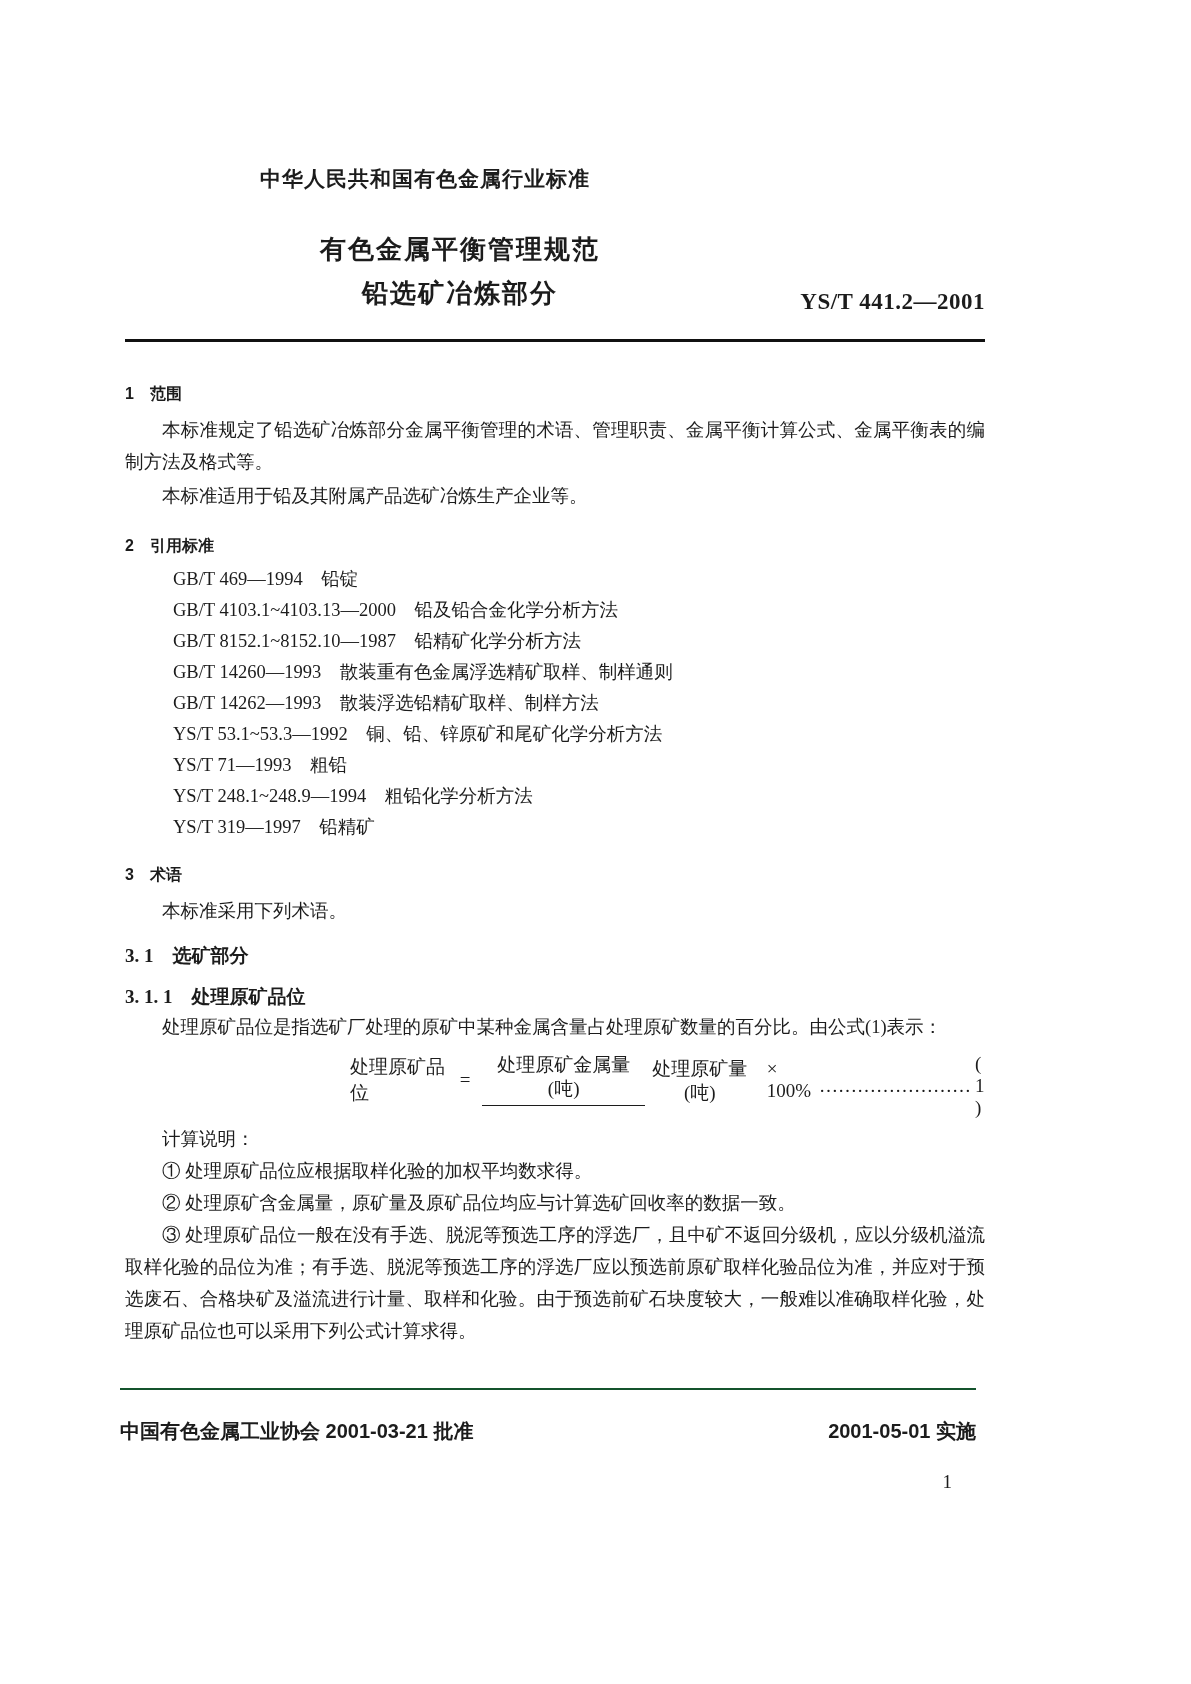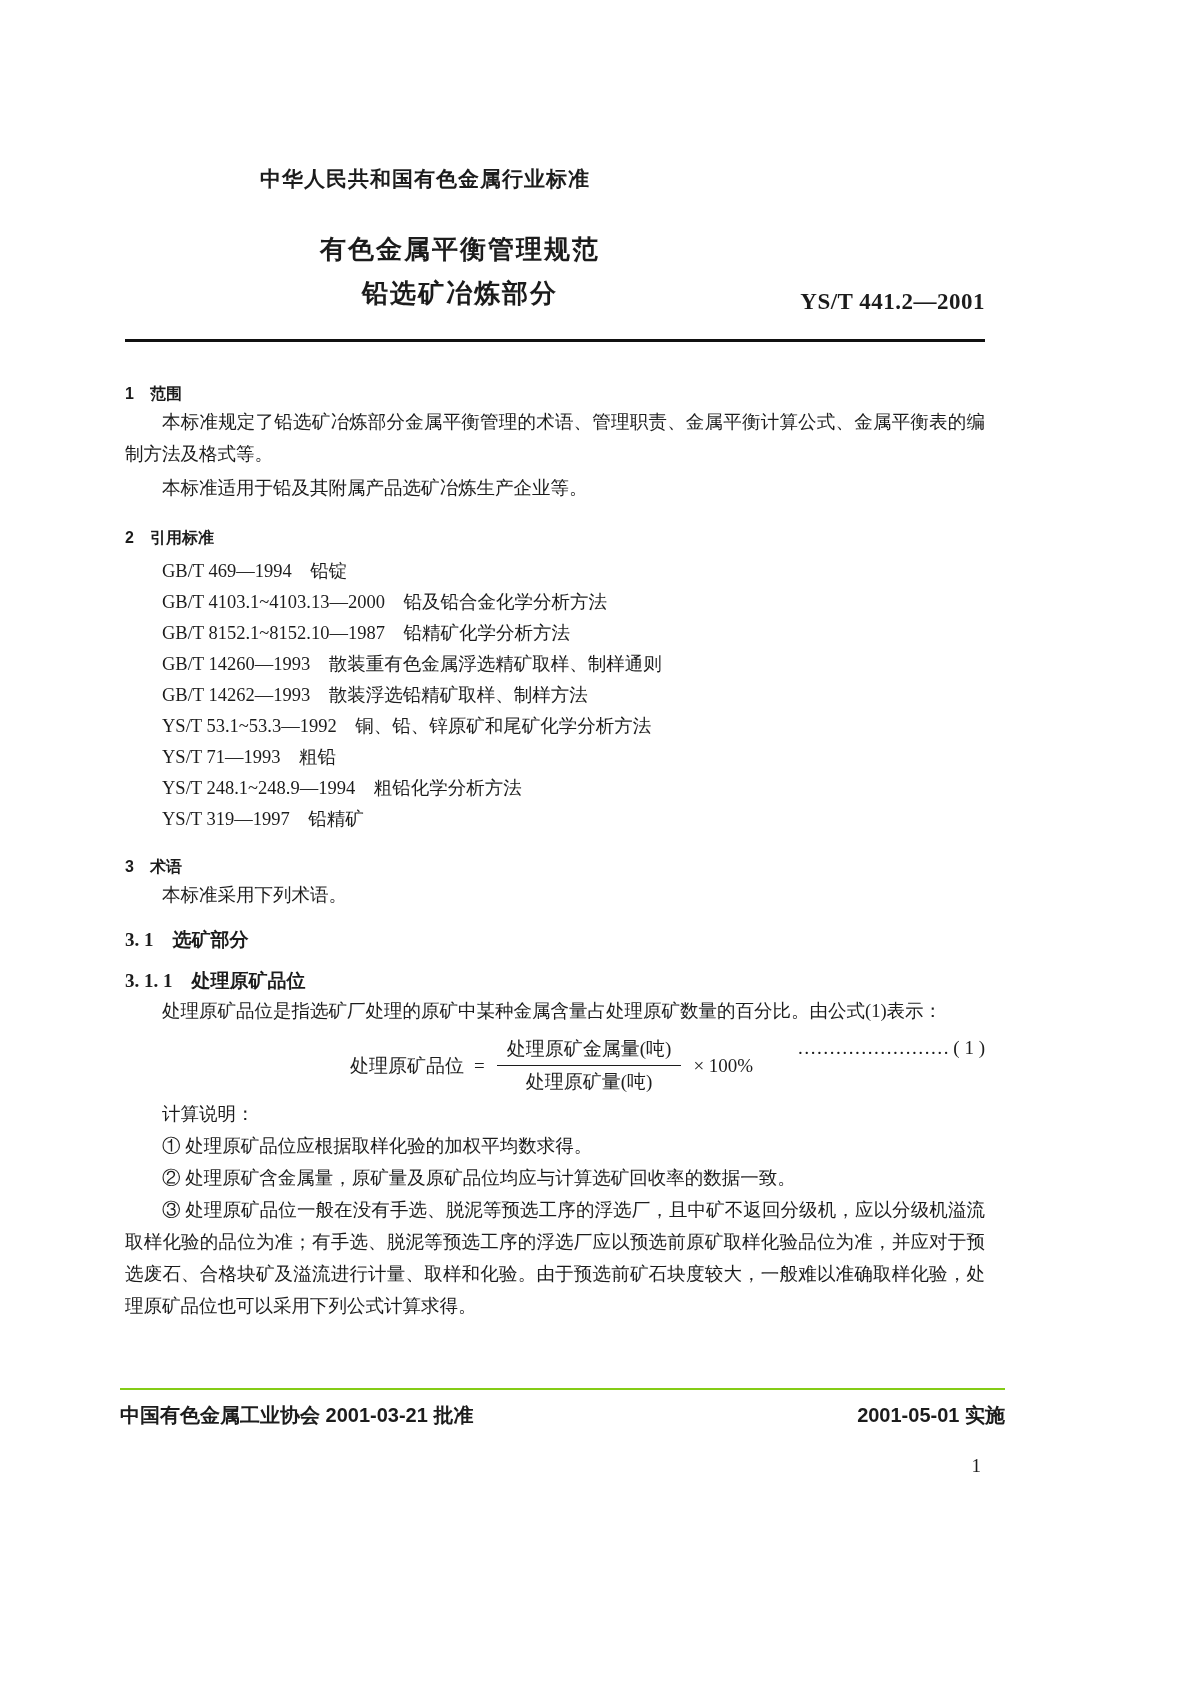--- a/index.html
+++ b/index.html
@@ -55,60 +55,61 @@
   .sec-heading {
     font-family: "Liberation Sans", sans-serif;
     font-weight: bold;
     font-size: 16px;
     line-height: 24px;
   }
   .h-1 { margin-top: 40px; }
   .h-2 { margin-top: 22px; }
   .h-3 { margin-top: 20px; }
   .para {
+    margin-top: 8px;
     line-height: 32px;
     text-indent: 2em;
     text-align: justify;
   }
   .para.tight { margin-top: 2px; }
-  .ref-list { margin-top: 6px; margin-left: 37px; list-style: none; }
+  .ref-list { margin-top: 6px; margin-left: 48px; list-style: none; }
   .ref-list li { line-height: 31px; white-space: nowrap; }
   .sub-heading {
     font-family: Liberation Serif, serif;
     font-weight: bold;
     font-size: 19px;
     line-height: 24px;
     margin-top: 17px;
   }
   .formula {
     margin: 10px 0 4px 0;
     display: flex;
     align-items: flex-start;
     justify-content: space-between;
     padding-left: 225px;
     font-size: 19px;
   }
   .f-main { display: inline-flex; align-items: center; gap: 10px; }
   .frac {
     display: inline-flex;
-    flex-direction: column;
+    flex-direction: row;
     text-align: center;
     margin: 0 2px;
   }
   .frac .num { border-bottom: 1.6px solid #1c1c1c; padding: 0 10px 4px 10px; line-height: 24px; }
   .frac .den { padding-top: 4px; line-height: 24px; }
   .f-tail { display: inline-flex; align-items: center; gap: 4px; }
   .notes .para { margin-top: 0; }
   .footer {
     position: absolute;
     left: 120px;
-    right: 186px;
+    right: 215px;
     top: 1388px;
-    border-top: 2px solid #84cc16;
-    padding-top: 12px;
+    border-top: 2px solid #14532d;
+    padding-top: 28px;
   }
   .footer-row {
     display: flex;
     justify-content: space-between;
     font-family: "Liberation Sans", sans-serif;
     font-weight: bold;
     font-size: 20px;
   }
   .page-no {
     text-align: right;

